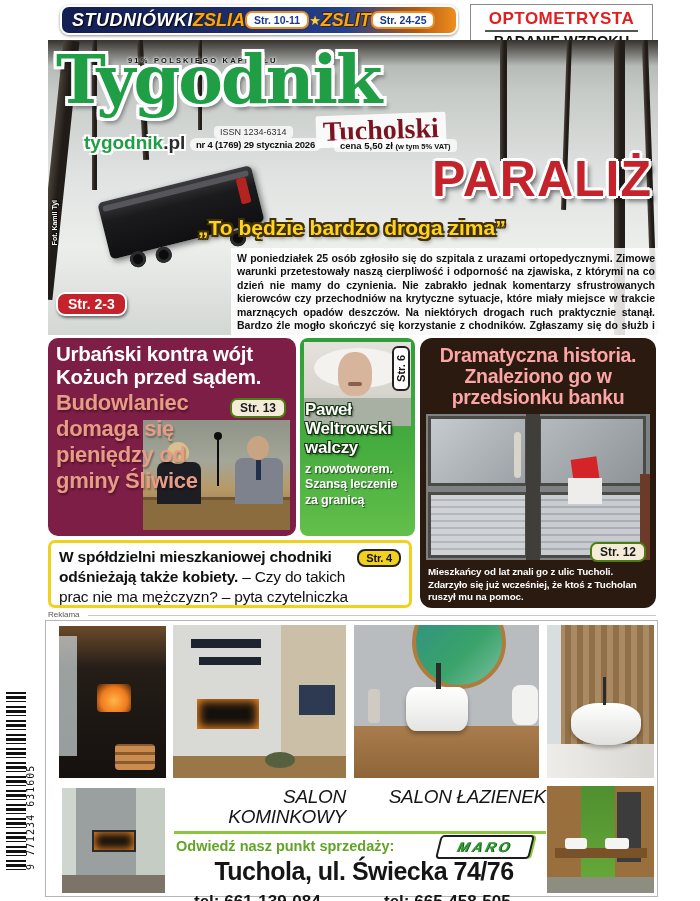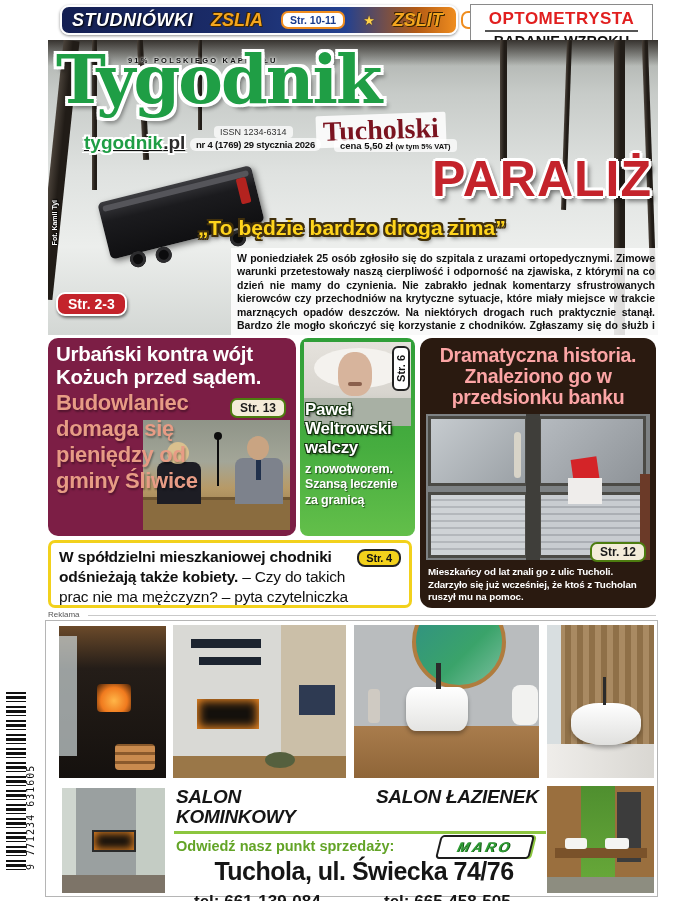--- a/index.html
+++ b/index.html
@@ -4,21 +4,21 @@
 <style>
   html,body{margin:0;padding:0;background:#fff;}
   #page{position:relative;width:700px;height:901px;background:#fff;overflow:hidden;
         font-family:"Liberation Sans",sans-serif;color:#111;}
   .abs{position:absolute;}
 
   
   #banner{left:60px;top:5px;width:398px;height:30px;border-radius:9px;
     background:linear-gradient(90deg,#141f52 0%,#1b2d6b 45%,#24418f 72%,#b35a14 90%,#ef8d1f 100%);
     border:2px solid #fdfdfd;box-shadow:0 1px 3px rgba(0,0,0,.45);
-    display:flex;align-items:center;gap:18px;padding:0 10px;box-sizing:border-box;}
+    display:flex;align-items:center;gap:0;padding:0 10px;box-sizing:border-box;}
   .banner-title{color:#fff;font-weight:900;font-style:italic;font-size:18px;letter-spacing:.5px;
     text-shadow:1px 1px 2px #000;}
   .banner-school{color:#f4a61e;font-weight:900;font-style:italic;font-size:18px;
     text-shadow:1px 1px 0 #3a2404,-1px -1px 0 #3a2404;}
   .banner-badge{background:#fff;color:#173a8c;font-weight:900;font-size:10.5px;
     border:2px solid #ef8d1f;border-radius:7px;padding:1px 7px;white-space:nowrap;}
   .banner-star{color:#ffd24a;font-size:13px;text-shadow:0 0 2px #6b4a00;}
 
   
   #opto{left:470px;top:4px;width:183px;height:131px;background:#fff;border:1px solid #8a8a8a;
@@ -55,21 +55,21 @@
   .wheel{position:absolute;width:16px;height:16px;border-radius:50%;background:#0c0c0d;box-shadow:inset 0 0 0 3px #2c2c2e;}
   .masth-bg{background:rgba(255,255,255,.72);border-radius:4px;padding:1px 6px;}
   .tagline{left:80px;top:16px;font-size:7.5px;font-weight:900;letter-spacing:2.2px;color:#111;
     text-shadow:0 0 3px #fff,0 0 3px #fff;}
   .logo{left:8px;top:6px;font-family:"DejaVu Serif",serif;font-weight:900;font-size:67px;line-height:1;
     color:#1f9e45;letter-spacing:-2px;
     text-shadow:-3px -3px 0 #fff,3px -3px 0 #fff,-3px 3px 0 #fff,3px 3px 0 #fff,0 -3px 0 #fff,0 3px 0 #fff,-3px 0 0 #fff,3px 0 0 #fff,4px 5px 4px rgba(0,0,0,.45);}
   .logo-sub{left:268px;top:74px;font-family:"Liberation Serif",serif;font-weight:900;font-size:28px;
     color:#7b1420;background:rgba(255,255,255,.85);padding:0 7px;transform:rotate(-2deg);border-radius:2px;}
   .site{left:36px;top:92px;font-size:19px;font-weight:900;
-    text-shadow:-2px -2px 0 #fff,2px -2px 0 #fff,-2px 2px 0 #fff,2px 2px 0 #fff,0 2px 0 #fff,0 -2px 0 #fff;text-decoration:underline;}
+    text-shadow:-2px -2px 0 #fff,2px -2px 0 #fff,-2px 2px 0 #fff,2px 2px 0 #fff,0 2px 0 #fff,0 -2px 0 #fff;}
   .site-green{color:#1f9e45;}
   .site-dark{color:#2a2a2a;}
   .issn{left:166px;top:86px;font-size:9px;color:#333;}
   .issue{left:142px;top:98px;font-size:9.5px;font-weight:900;color:#111;border-radius:6px;letter-spacing:-.2px;}
   .price{left:286px;top:99px;font-size:9.5px;font-weight:900;color:#111;}
   .price small{font-size:7.5px;font-weight:700;}
   .hero-head{right:6px;top:114px;font-size:50px;font-weight:900;letter-spacing:1px;color:#c4232b;line-height:1;
     text-shadow:-2px -2px 0 #fff,2px -2px 0 #fff,-2px 2px 0 #fff,2px 2px 0 #fff,0 -3px 0 #fff,0 3px 0 #fff,-3px 0 0 #fff,3px 0 0 #fff,4px 5px 5px rgba(0,0,0,.55);}
   .hero-sub{right:8px;left:150px;top:176px;font-size:21px;font-weight:900;color:#ffd41c;
     text-shadow:-2px -2px 0 #41300c,2px -2px 0 #41300c,-2px 2px 0 #41300c,2px 2px 0 #41300c,0 2px 0 #41300c,0 -2px 0 #41300c,2px 3px 4px rgba(0,0,0,.6);}
@@ -116,21 +116,21 @@
     box-sizing:border-box;padding:4px 8px;font-size:15.5px;line-height:1.28;color:#111;letter-spacing:-.2px;}
   #snow b{font-weight:700;}
   .badge-yellow{float:right;background:#f2d11c;color:#111;font-weight:900;font-size:11px;
     border:2px solid #222;border-radius:8px;padding:0 7px;margin:2px 0 2px 6px;}
 
   
   .reklama-top{left:48px;top:610px;font-size:8px;color:#555;}
   .reklama-line{left:88px;top:615px;width:568px;height:1px;background:#c9c9c9;}
   #ad{left:45px;top:620px;width:613px;height:277px;background:#fff;border:1px solid #b5b5b5;box-sizing:border-box;}
   .ph{position:absolute;overflow:hidden;}
-  .salon{position:absolute;width:170px;text-align:left;font-weight:700;font-style:italic;
+  .salon{position:absolute;width:170px;text-align:right;font-weight:400;font-style:italic;
     font-size:19px;line-height:1.05;color:#151515;letter-spacing:-.3px;}
   .green-line{position:absolute;left:128px;top:210px;width:372px;height:3px;background:#8cc63f;}
   .visit{position:absolute;left:130px;top:217px;font-size:14.5px;font-weight:900;color:#63a427;}
   .maro{position:absolute;left:392px;top:214px;width:90px;height:20px;border:2px solid #1d1d1d;border-radius:4px;
     transform:skewX(-14deg);background:#fff;box-shadow:2px 0 0 #8cc63f;text-align:center;}
   .maro span{display:inline-block;font-weight:900;font-style:italic;font-size:14px;letter-spacing:3px;color:#2f9e35;
     text-shadow:1px 0 0 #145214;line-height:20px;}
   .address{position:absolute;left:118px;top:236px;width:400px;text-align:center;
     font-size:25px;font-weight:900;color:#151515;letter-spacing:-.5px;}
   .tel{position:absolute;top:271px;font-size:17px;font-weight:900;color:#151515;}

